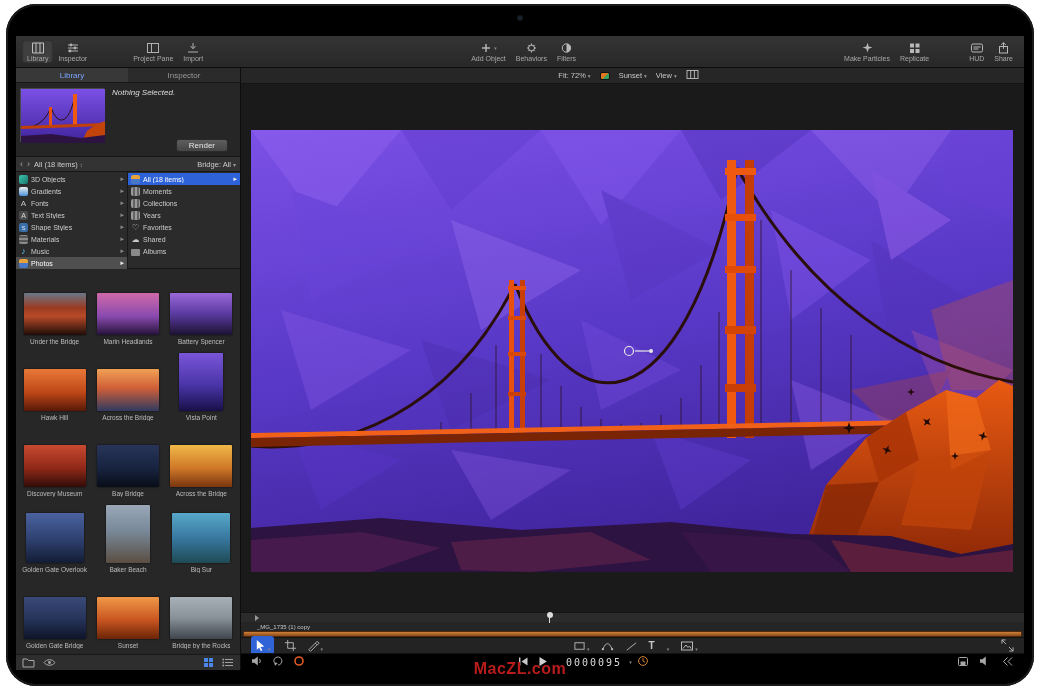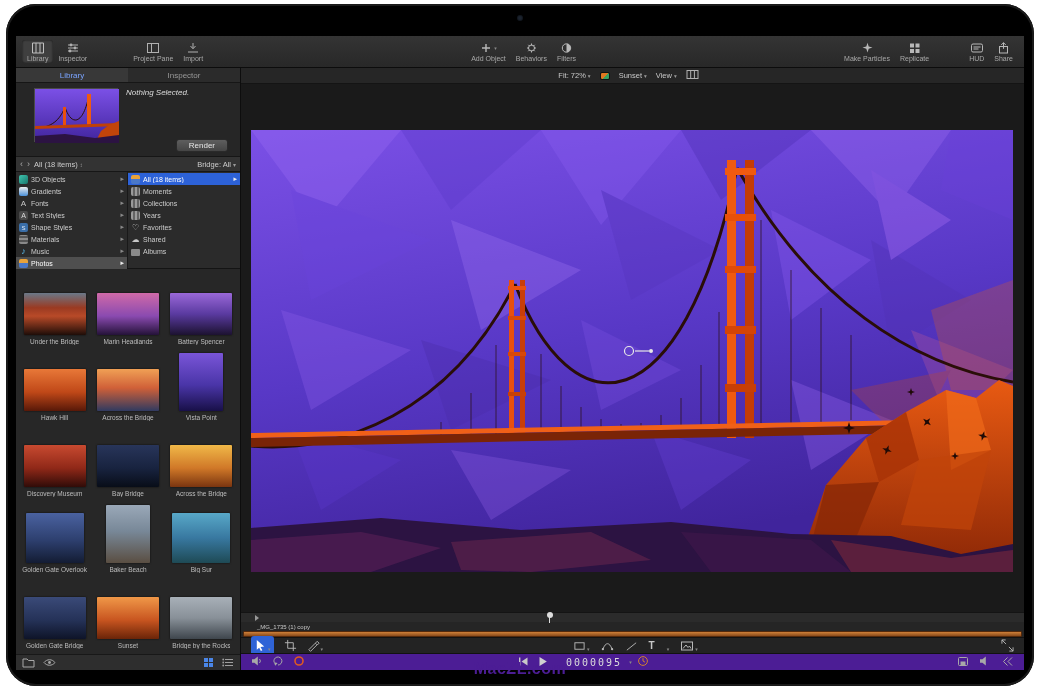--- a/index.html
+++ b/index.html
@@ -2,21 +2,21 @@
 <html><head>
 <meta charset="utf-8">
 <style>
   * { margin:0; padding:0; box-sizing:border-box; }
   html,body { width:1040px; height:690px; background:#fff; font-family:"Liberation Sans",sans-serif; }
   .stage { position:relative; width:1040px; height:690px; overflow:hidden; }
 
   
   .bezel { position:absolute; left:6px; top:4px; width:1028px; height:682px; background:#000; border-radius:30px; box-shadow:inset 0 0 0 2px #1a1a1a; }
   .camera { position:absolute; left:517px; top:15px; width:6px; height:6px; border-radius:50%; background:#1c2430; box-shadow:inset 0 0 2px #000; }
-  .watermark { position:absolute; left:0; right:0; top:660px; text-align:center; color:#4c1d95; font-weight:bold; font-size:16px; letter-spacing:0.5px; }
+  .watermark { position:absolute; left:0; right:0; top:660px; text-align:center; color:#b91c1c; font-weight:bold; font-size:16px; letter-spacing:0.5px; }
 
   
   .screen { position:absolute; left:16px; top:36px; width:1008px; height:634px; background:#161616; display:flex; flex-direction:column; overflow:hidden; color:#bbb; }
 
   
   .toolbar { height:32px; flex:none; display:flex; align-items:center; background:linear-gradient(#343434,#282828); border-bottom:1px solid #0c0c0c; padding:0 6px; }
   .tb-btn { display:flex; flex-direction:column; align-items:center; justify-content:center; font-size:7px; color:#a8a8a8; gap:1px; padding:1px 5px; border-radius:3px; }
   .tb-btn .glyph { height:13px; display:flex; align-items:center; }
   .tb-btn.active { background:#3f3f3f; box-shadow:inset 0 0 2px #111; }
   .tb-sep { width:36px; }
@@ -24,21 +24,21 @@
   .mini-chev { font-size:5px; color:#888; margin-left:2px; }
 
   
   .main { flex:1; display:flex; min-height:0; }
 
   
   .left-panel { width:225px; flex:none; background:#272727; border-right:1px solid #0d0d0d; display:flex; flex-direction:column; }
   .panel-tabs { height:15px; flex:none; display:flex; font-size:8px; border-bottom:1px solid #161616; }
   .panel-tab { flex:1; display:flex; align-items:center; justify-content:center; background:#2b2b2b; color:#999; }
   .panel-tab.sel { background:#383838; color:#7aa4ff; }
-  .preview { height:74px; flex:none; display:flex; padding:5px 6px 4px 18px; gap:8px; background:#262626; border-bottom:1px solid #161616; }
+  .preview { height:74px; flex:none; display:flex; padding:5px 6px 4px 4px; gap:8px; background:#262626; border-bottom:1px solid #161616; }
   .preview-thumb { width:84px; height:54px; flex:none; border:1px solid #4a4a4a; background:#111; }
   .preview-right { flex:1; display:flex; flex-direction:column; font-size:8px; }
   .preview-status { font-style:italic; color:#ddd; }
   .apply-row { margin-top:auto; display:flex; justify-content:flex-end; padding-right:6px; }
   .apply-btn { background:linear-gradient(#5e5e5e,#454545); border:1px solid #2a2a2a; border-radius:3px; color:#e6e6e6; font-size:8px; padding:1px 12px; }
 
   .lib-nav { height:15px; flex:none; display:flex; align-items:center; background:#333; border-bottom:1px solid #161616; font-size:7.5px; color:#ccc; padding:0 4px; gap:4px; }
   .nav-arrow { color:#aaa; font-size:9px; line-height:8px; }
   .nav-arrow.back::before { content:"‹"; }
   .nav-arrow.fwd::before { content:"›"; }
@@ -111,21 +111,21 @@
   .tl-cliprow { height:15px; flex:none; background:#252525; display:flex; flex-direction:column; justify-content:flex-end; }
   .clip-name { font-size:6px; color:#c8c8c8; padding-left:16px; line-height:8px; }
   .clip-bar { height:6px; margin:0 2px; border-radius:1px; background:linear-gradient(#cf8038,#8a4a1a); border:1px solid #53290c; }
   .tl-tools { height:16px; flex:none; background:#232323; border-top:1px solid #121212; display:flex; align-items:center; padding:0 10px; gap:10px; }
   .tool { display:flex; align-items:center; }
   .tool.active { background:#2f63d6; border-radius:3px; padding:1px 3px; }
   .tool-chev::after { content:"▾"; font-size:5px; color:#888; margin-left:1px; }
   .mid-tools { margin-left:240px; display:flex; gap:11px; align-items:center; }
   .tl-fullscreen { margin-left:auto; }
   .tool-T::before { content:"T"; color:#c8c8c8; font-size:10px; font-weight:bold; }
-  .tl-transport { height:17px; flex:none; background:#4c1d95; border-top:1px solid #121212; display:flex; align-items:center; padding:0 10px; }
+  .tl-transport { height:17px; flex:none; background:#000000; border-top:1px solid #121212; display:flex; align-items:center; padding:0 10px; }
   .tr-left { display:flex; gap:9px; align-items:center; }
   .tr-play { margin-left:212px; display:flex; gap:8px; align-items:center; }
   .timecode-box { margin-left:18px; display:flex; align-items:center; gap:5px; }
   .timecode { font-family:"DejaVu Sans Mono",monospace; font-size:10px; letter-spacing:2px; color:#dcdcdc; }
   .tr-right { margin-left:auto; display:flex; gap:10px; align-items:center; }
 </style>
 </head>
 <body>
 
 <div class="stage">

